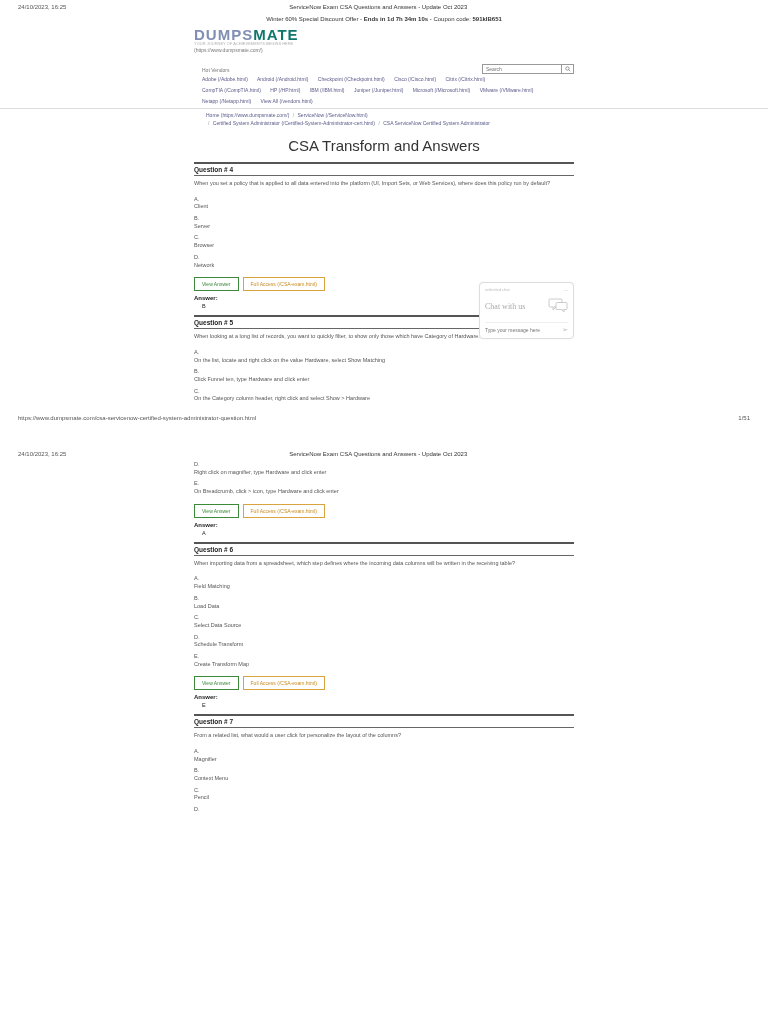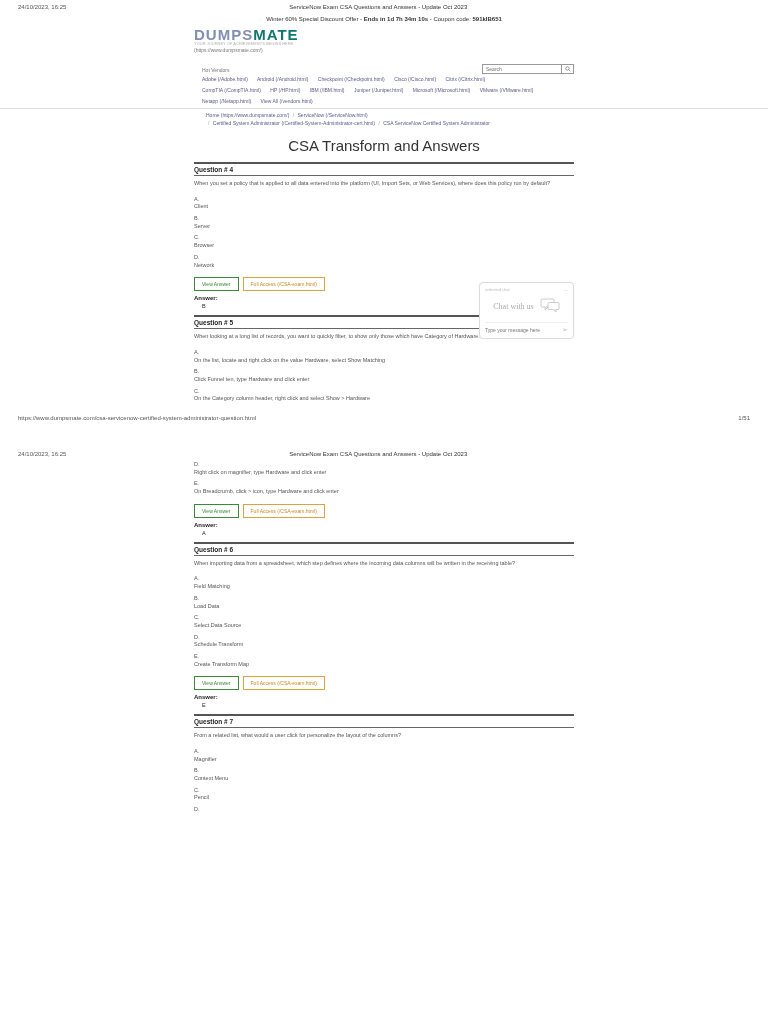--- a/index.html
+++ b/index.html
@@ -47,21 +47,21 @@
   .btn-full { border: 1px solid #d9a440; color: #c88a20; background: #fff; font-size: 5px; padding: 3px 7px; cursor: pointer; }
 
   .answer-label { font-weight: bold; font-size: 6px; margin-top: 4px; }
   .answer-val { font-size: 5.5px; margin: 2px 0 6px 8px; }
 
   .q-divider { border-top: 2px solid #555; margin: 6px 0 0 0; }
 
   
   .chat-widget { position: absolute; right: 0; top: 256px; width: 95px; border: 1px solid #ddd; border-radius: 4px; background: #fff; padding: 4px 5px 4px 5px; box-shadow: 0 0 2px rgba(0,0,0,0.05); }
   .chat-top { display: flex; justify-content: flex-end; align-items: center; font-size: 4px; color: #bbb; gap: 2px; margin-bottom: 6px;}
-  .chat-body { display: flex; align-items: center; justify-content: center; gap: 6px; color: #aaa; font-size: 8px; margin: 4px 0 8px 0; font-family: serif;}
+  .chat-body { display: flex; align-items: center; justify-content: space-between; gap: 6px; color: #aaa; font-size: 8px; margin: 4px 0 8px 0; font-family: serif;}
   .chat-icon svg { width: 20px; height: 14px; }
   .chat-input-row { display: flex; align-items: center; border-top: 1px solid #eee; padding-top: 3px; }
   .chat-input { border: none; outline: none; font-size: 5px; color: #aaa; flex: 1; }
   .chat-send { font-size: 7px; color: #bbb; cursor: pointer; }
 
   
   .footer-row { display: flex; justify-content: space-between; padding: 4px 18px; font-size: 6px; color: #555; margin-top: 8px; }
 
   
   .page-gap { height: 22px; }

